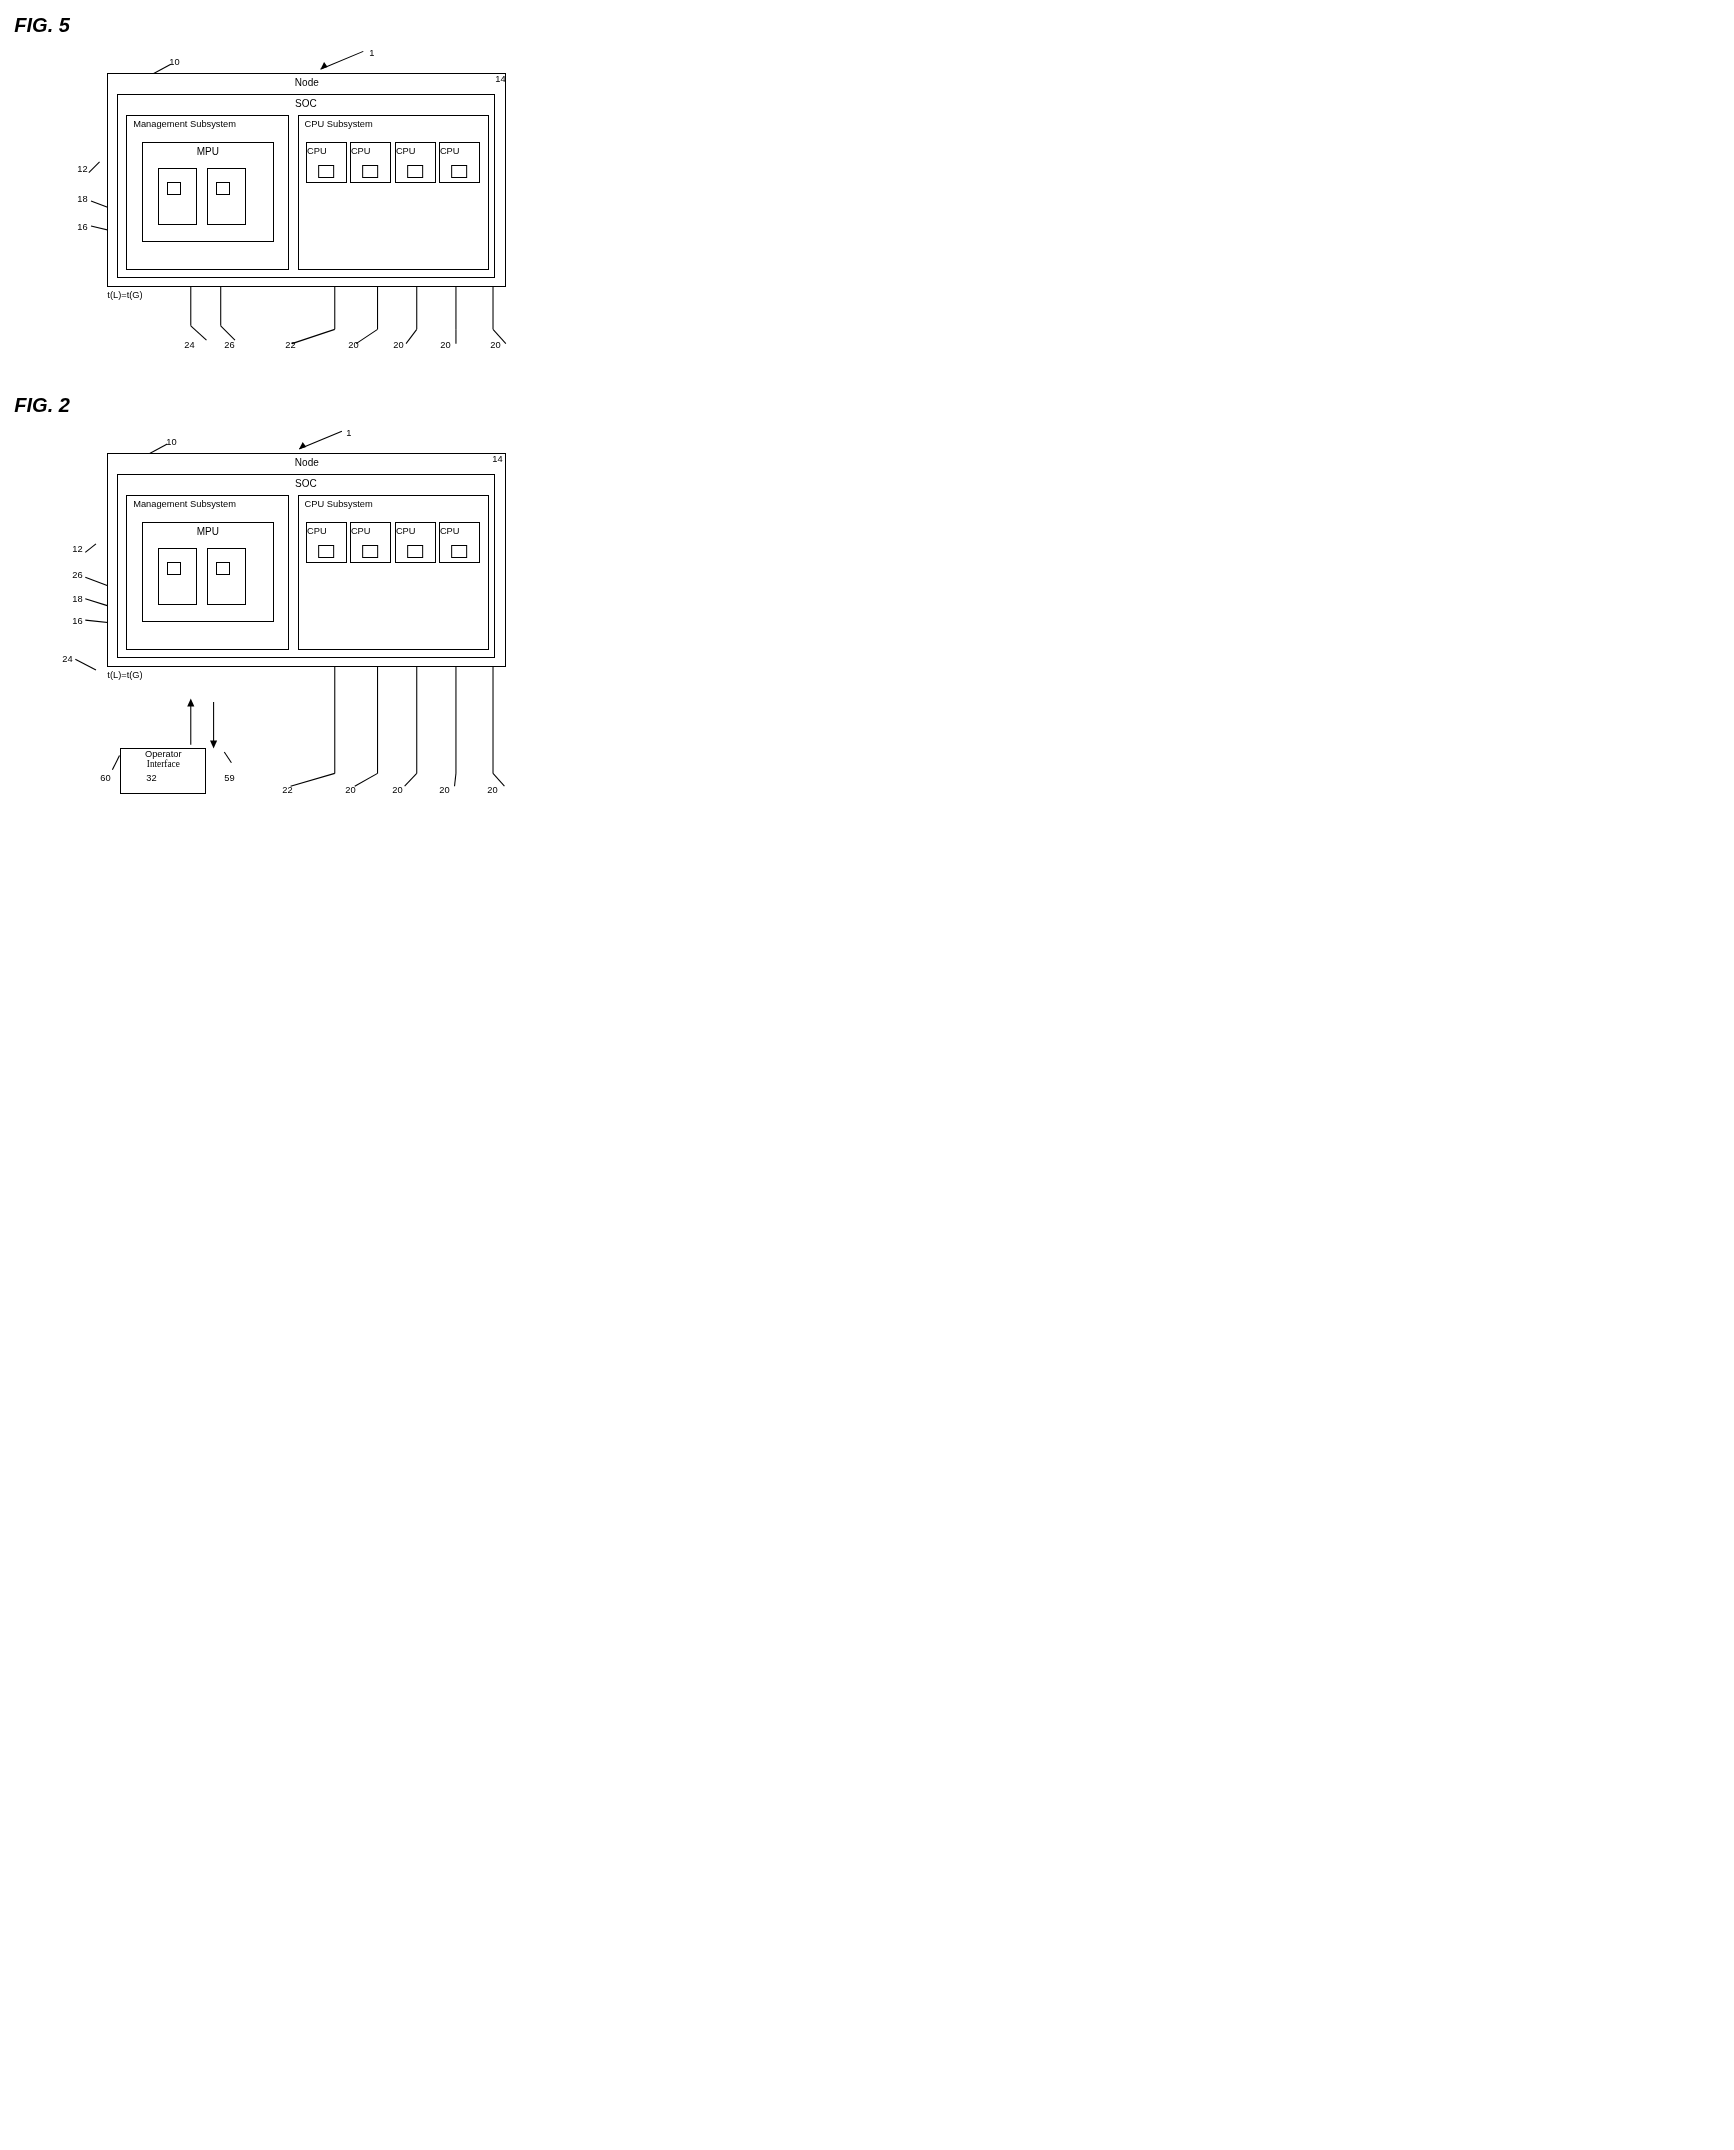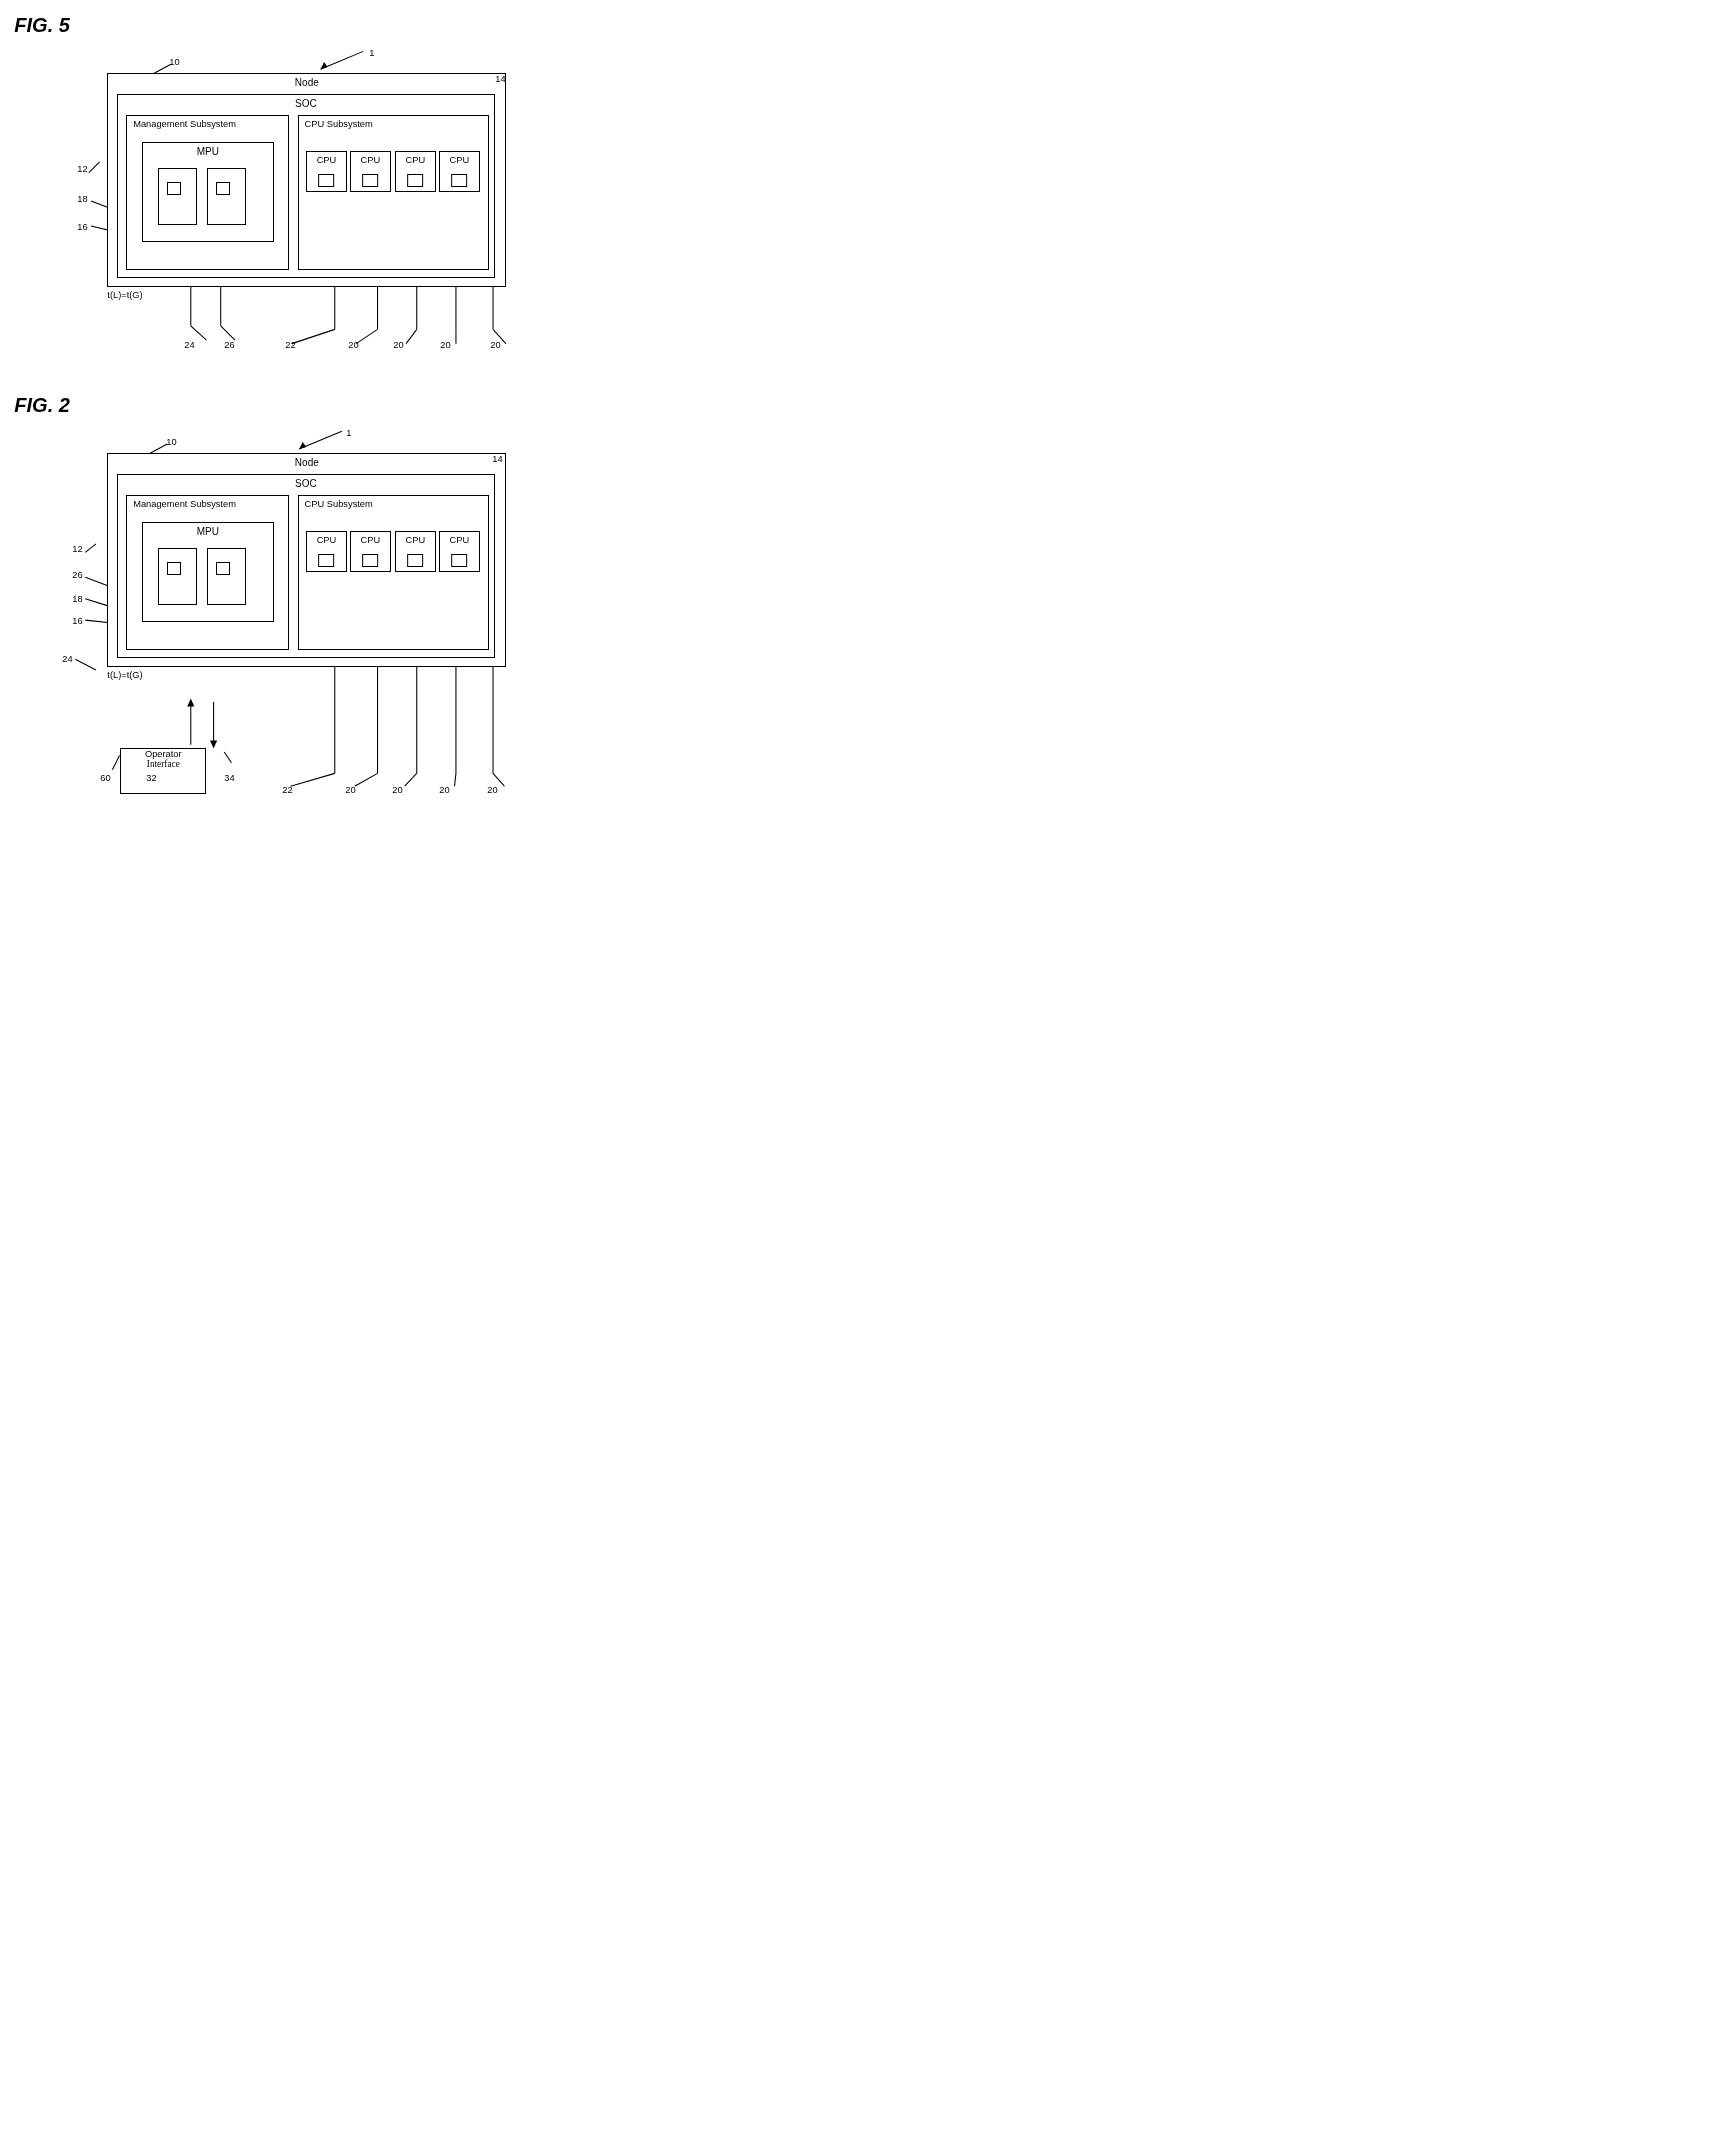--- a/index.html
+++ b/index.html
@@ -37,24 +37,22 @@
       white-space: nowrap;
     }
     
     .cpu-box {
       position: absolute;
       border: 1.4px solid #000;
       width: 41px;
       height: 41px;
       display: flex;
       flex-direction: column;
-      align-items: center;
       justify-content: flex-start;
       background: #fff;
-      margin-top: 9px;
     }
     .cpu-label {
       font-size: 9.3px;
       font-weight: normal;
       padding-top: 2.9px;
     }
     .cpu-inner {
       position: absolute;
       border: 1.4px solid #000;
       width: 15.7px;
@@ -304,21 +302,21 @@
       <span class="ref" style="left:152px; top:13px;">10</span>
       <span class="ref" style="left:478px; top:30px;">14</span>
       <span class="ref" style="left:58px; top:120px;">12</span>
       <span class="ref" style="left:58px; top:146px;">26</span>
       <span class="ref" style="left:58px; top:170px;">18</span>
       <span class="ref" style="left:58px; top:192px;">16</span>
       <span class="ref" style="left:48px; top:230px;">24</span>
 
       <span class="ref" style="left:86px; top:349px;">60</span>
       <span class="ref" style="left:132px; top:349px;">32</span>
-      <span class="ref" style="left:210px; top:349px;">34</span>
+      <span class="ref" style="left:210px; top:349px;">59</span>
 
       <span class="ref" style="left:268px; top:361px;">22</span>
       <span class="ref" style="left:331px; top:361px;">20</span>
       <span class="ref" style="left:378px; top:361px;">20</span>
       <span class="ref" style="left:425px; top:361px;">20</span>
       <span class="ref" style="left:473px; top:361px;">20</span>
 
     </div>
   </div>
 

